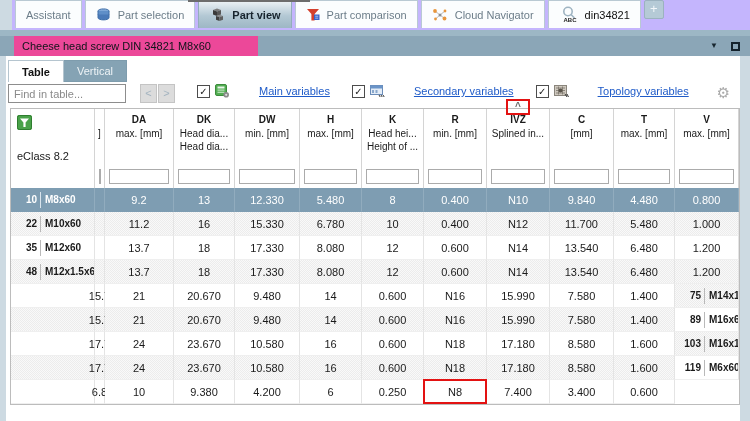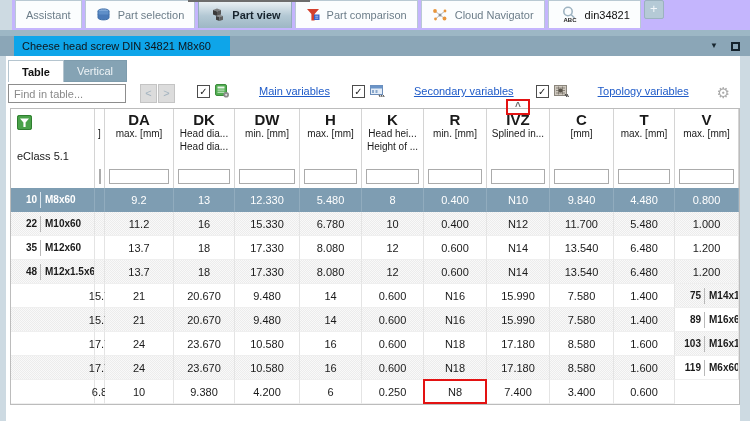--- a/index.html
+++ b/index.html
@@ -16,21 +16,21 @@
     background:#fbfdfe; border:1px solid #b9c9d3; border-bottom:none; color:#6c7d89; white-space:nowrap; cursor:default;
   }
   .tab:first-child { margin-left:3px; }
   .tab.active { background:linear-gradient(#edf3f6 0%, #b3c8d4 55%, var(--strip) 100%); color:#17242e; font-weight:bold; border-color:#93adbb; }
   .tab-plus { height:19px; width:20px; margin-bottom:1px; background:#b5cad6; border:1px solid #9bb2bf; border-radius:2px; color:#f2f7fa; font-size:13px; line-height:16px; text-align:center; }
   .top-artifact { position:absolute; top:0; left:188px; width:122px; height:2px; background:#6d6d6d; }
   .tab-icon { display:inline-flex; }
   
   .topstrip { position:absolute; top:30px; left:0; right:0; height:6px; background:var(--strip); }
   .titlebar { position:absolute; top:36px; left:0; right:0; height:20px; background:var(--titlebar); }
-  .doc-tab { position:absolute; left:14px; top:0; height:20px; width:216px; background:#0ea5e9; display:flex; align-items:center; padding:0 8px; color:#0e1419; }
+  .doc-tab { position:absolute; left:14px; top:0; height:20px; width:244px; background:#ec4899; display:flex; align-items:center; padding:0 8px; color:#0e1419; }
   .win-icons { position:absolute; right:10px; top:0; height:20px; display:flex; align-items:center; gap:13px; }
   .tb-caret { color:#17262f; font-size:8px; line-height:1; }
   .tb-max { width:9px; height:9px; border:2px solid #14222c; background:transparent; display:inline-block; }
   
   .panel { position:absolute; left:6px; top:56px; width:734px; bottom:0; background:#ffffff; }
   .subtabs { position:absolute; top:4px; left:2px; height:22px; display:flex; }
   .stab { padding:0 13px; display:flex; align-items:center; }
   .stab.active { background:#fff; border:1px solid #b5c5cf; border-bottom:none; font-weight:bold; color:#121212; }
   .stab.inactive { background:#85a3b4; border:1px solid #7e9cad; border-left:none; color:#edf3f6; }
   
@@ -43,21 +43,21 @@
   .checkbox { width:13px; height:13px; border:1px solid #4c4c4c; background:#fff; color:#1c1c1c; font-size:10px; line-height:11px; text-align:center; }
   .var-link { color:var(--link); text-decoration:underline;margin-left:24px; }
   .gear { margin-left:auto; margin-right:4px; color:#ababab; font-size:15px; }
   
   .ptable {
     position:absolute; left:4px; top:52px; display:grid;
     grid-template-rows: 79px repeat(9, 24px);
     border:1px solid #bcbcbc; background:#fff;
   }
   .hcell { position:relative; background:#fff; border-right:1px solid #d4d4d4; display:flex; flex-direction:column; align-items:center; padding-top:3px; overflow:visible; }
-  .hname { font-weight:bold; font-size:15px; line-height:15px; min-height:15px; }
+  .hname { font-weight:bold; font-size:10px; line-height:15px; min-height:15px; }
   .hsub, .hsub2 { font-size:10px; line-height:13px; color:#1c1c1c; white-space:nowrap; }
   .hfilter { margin-top:auto; margin-bottom:4px; width:calc(100% - 8px); height:15px; border:1px solid #ababab; background:#fff; }
   .hcell.corner { align-items:flex-start; padding-left:6px; }
   .corner .clabel { margin-top:20px; font-size:11px; }
   .filter-icon { margin-top:3px; display:inline-flex; }
   .caretbox { position:absolute; top:-10px; left:50%; transform:translateX(-50%); width:24px; height:16px; border:2px solid var(--red); color:#6b6b6b; font-size:10px; font-weight:bold; line-height:11px; text-align:center; z-index:6; }
   .cell { border-right:1px solid #e4e4e4; border-bottom:1px solid #efefef; display:flex; align-items:center; justify-content:center; font-size:11px; background:#fff; position:relative; }
   .cell.dith { background-color:#f2f2f2; background-image:repeating-conic-gradient(#ececec 0% 25%, #f9f9f9 0% 50%); background-size:2px 2px; }
   .cell.sel { background:var(--sel); color:#fff; border-right-color:#91acbe; border-bottom-color:var(--sel); }
   .rowhead { justify-content:flex-start; font-size:10px; font-weight:bold; overflow:hidden; }
@@ -215,21 +215,21 @@
 
     <div class="ptable" id="parts-table" style="grid-template-columns: 84px 10px 69px 61px 65px 62px 62px 63px 63px 64px 61px 64px;">
       <div class="hcell corner">
         <span class="filter-icon">
           <svg width="15" height="15" viewBox="0 0 15 15">
               <rect width="15" height="15" rx="2" fill="#4aa24a"></rect>
               <rect x="0.5" y="0.5" width="14" height="14" rx="2" fill="none" stroke="#2f7d2f"></rect>
               <polygon points="3,3.5 12,3.5 8.6,7.5 8.6,12 6.4,12 6.4,7.5" fill="#ffffff"></polygon>
             </svg>
         </span>
-        <div class="clabel">eClass 5.1</div>
+        <div class="clabel">eClass 8.2</div>
       </div>
     <div class="hcell">
           <div class="hname"></div>
           <div class="hsub">]</div>
           <input class="hfilter" style="">
         </div>
         <div class="hcell">
           <div class="hname">DA</div>
           <div class="hsub">max. [mm]</div>
           <input class="hfilter" style="">

